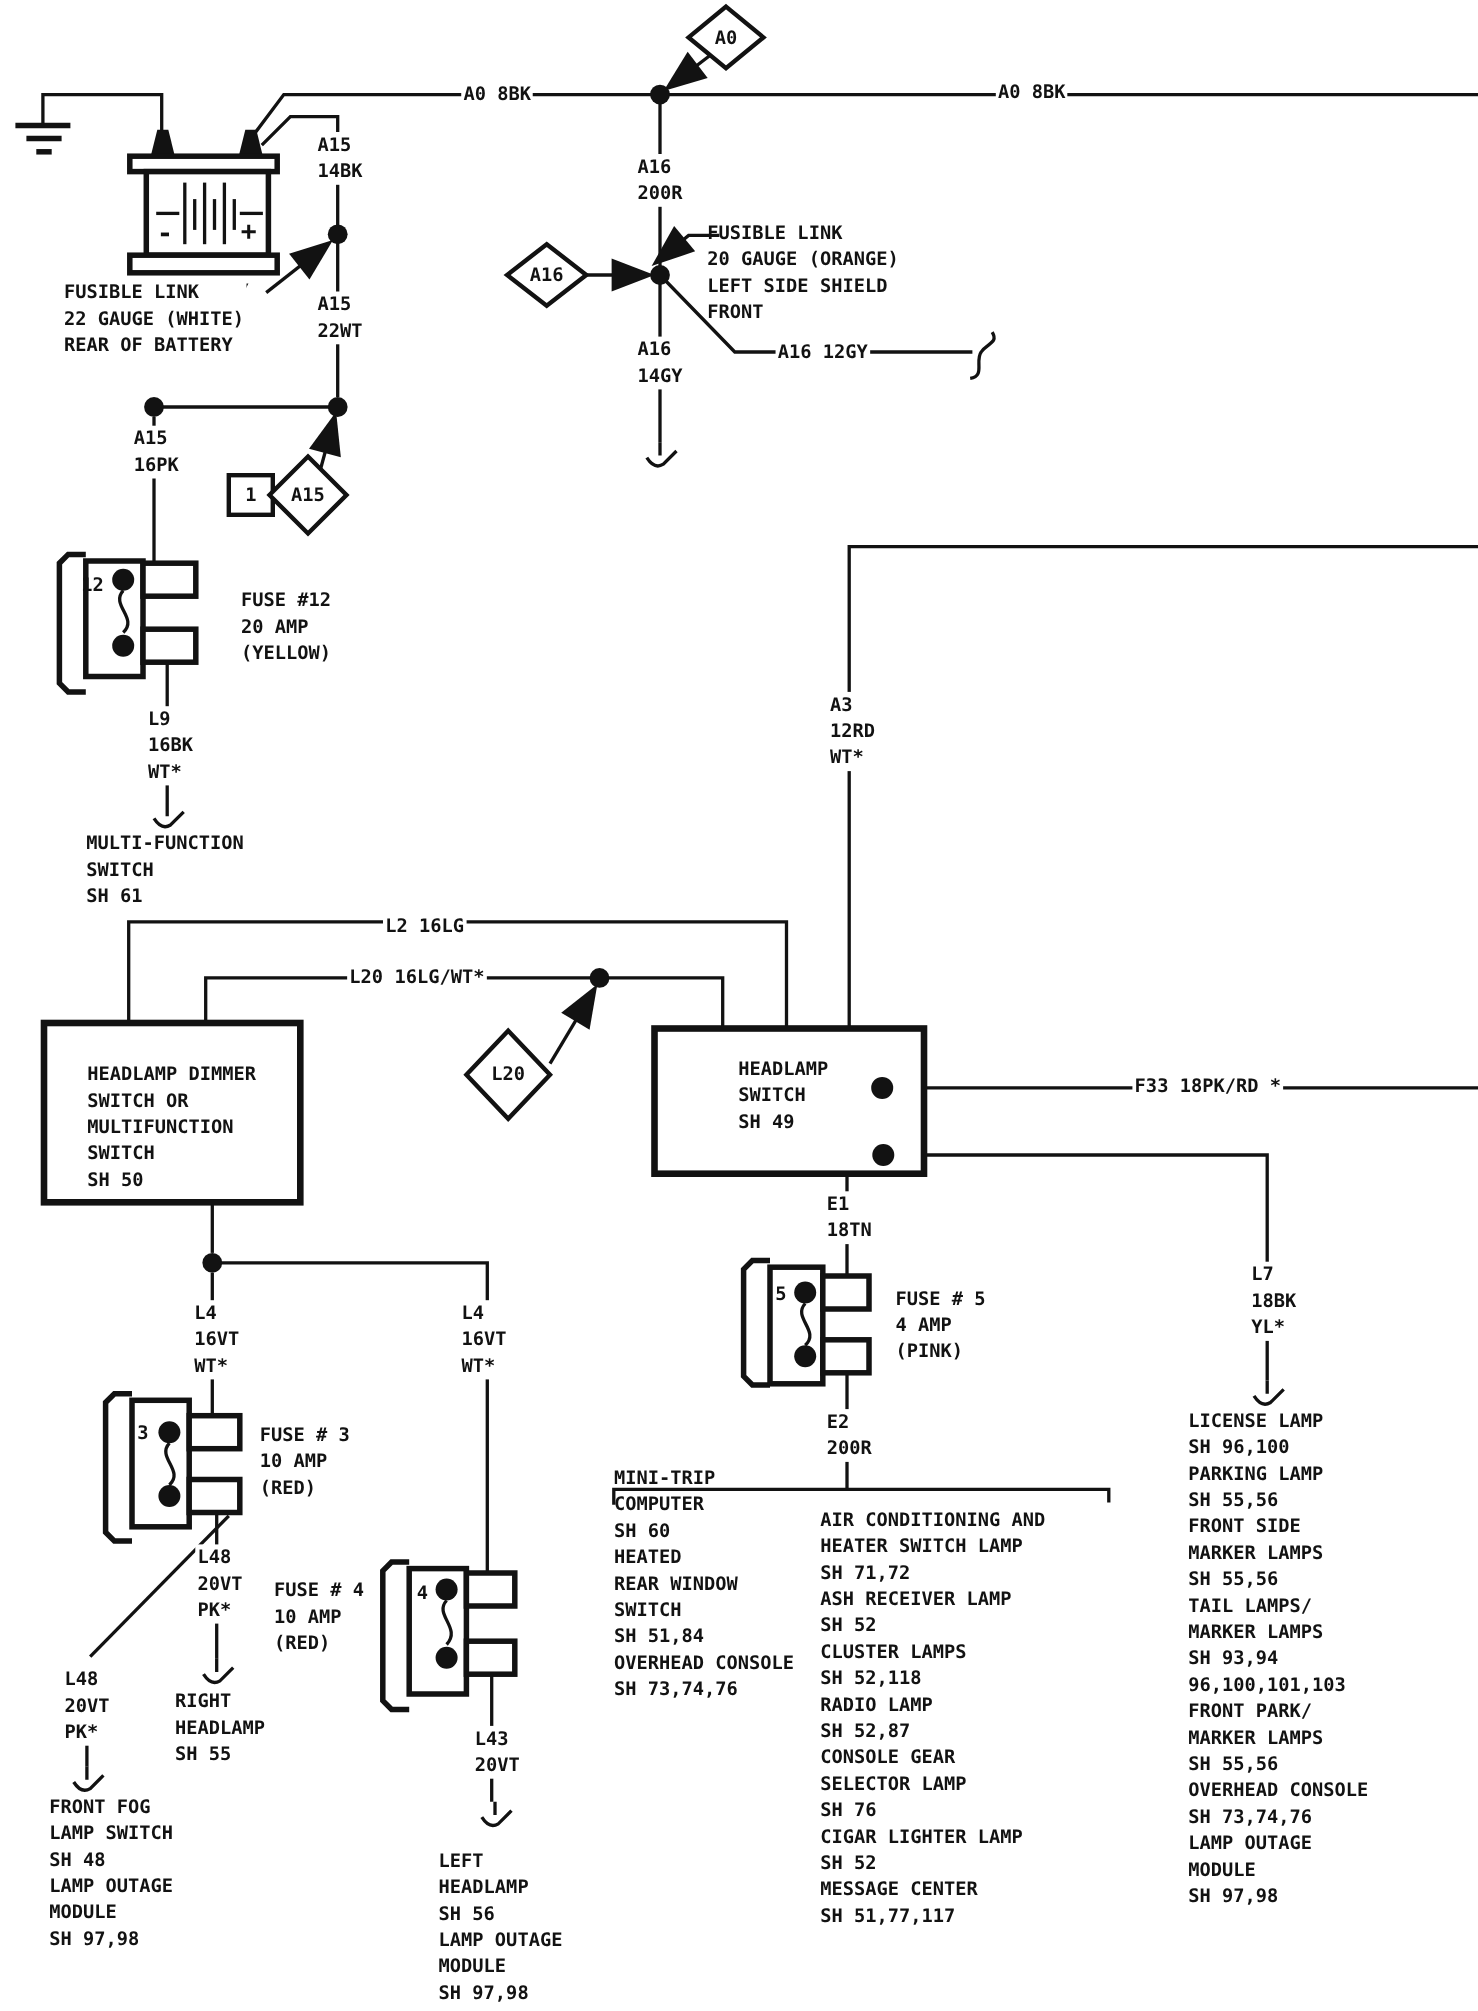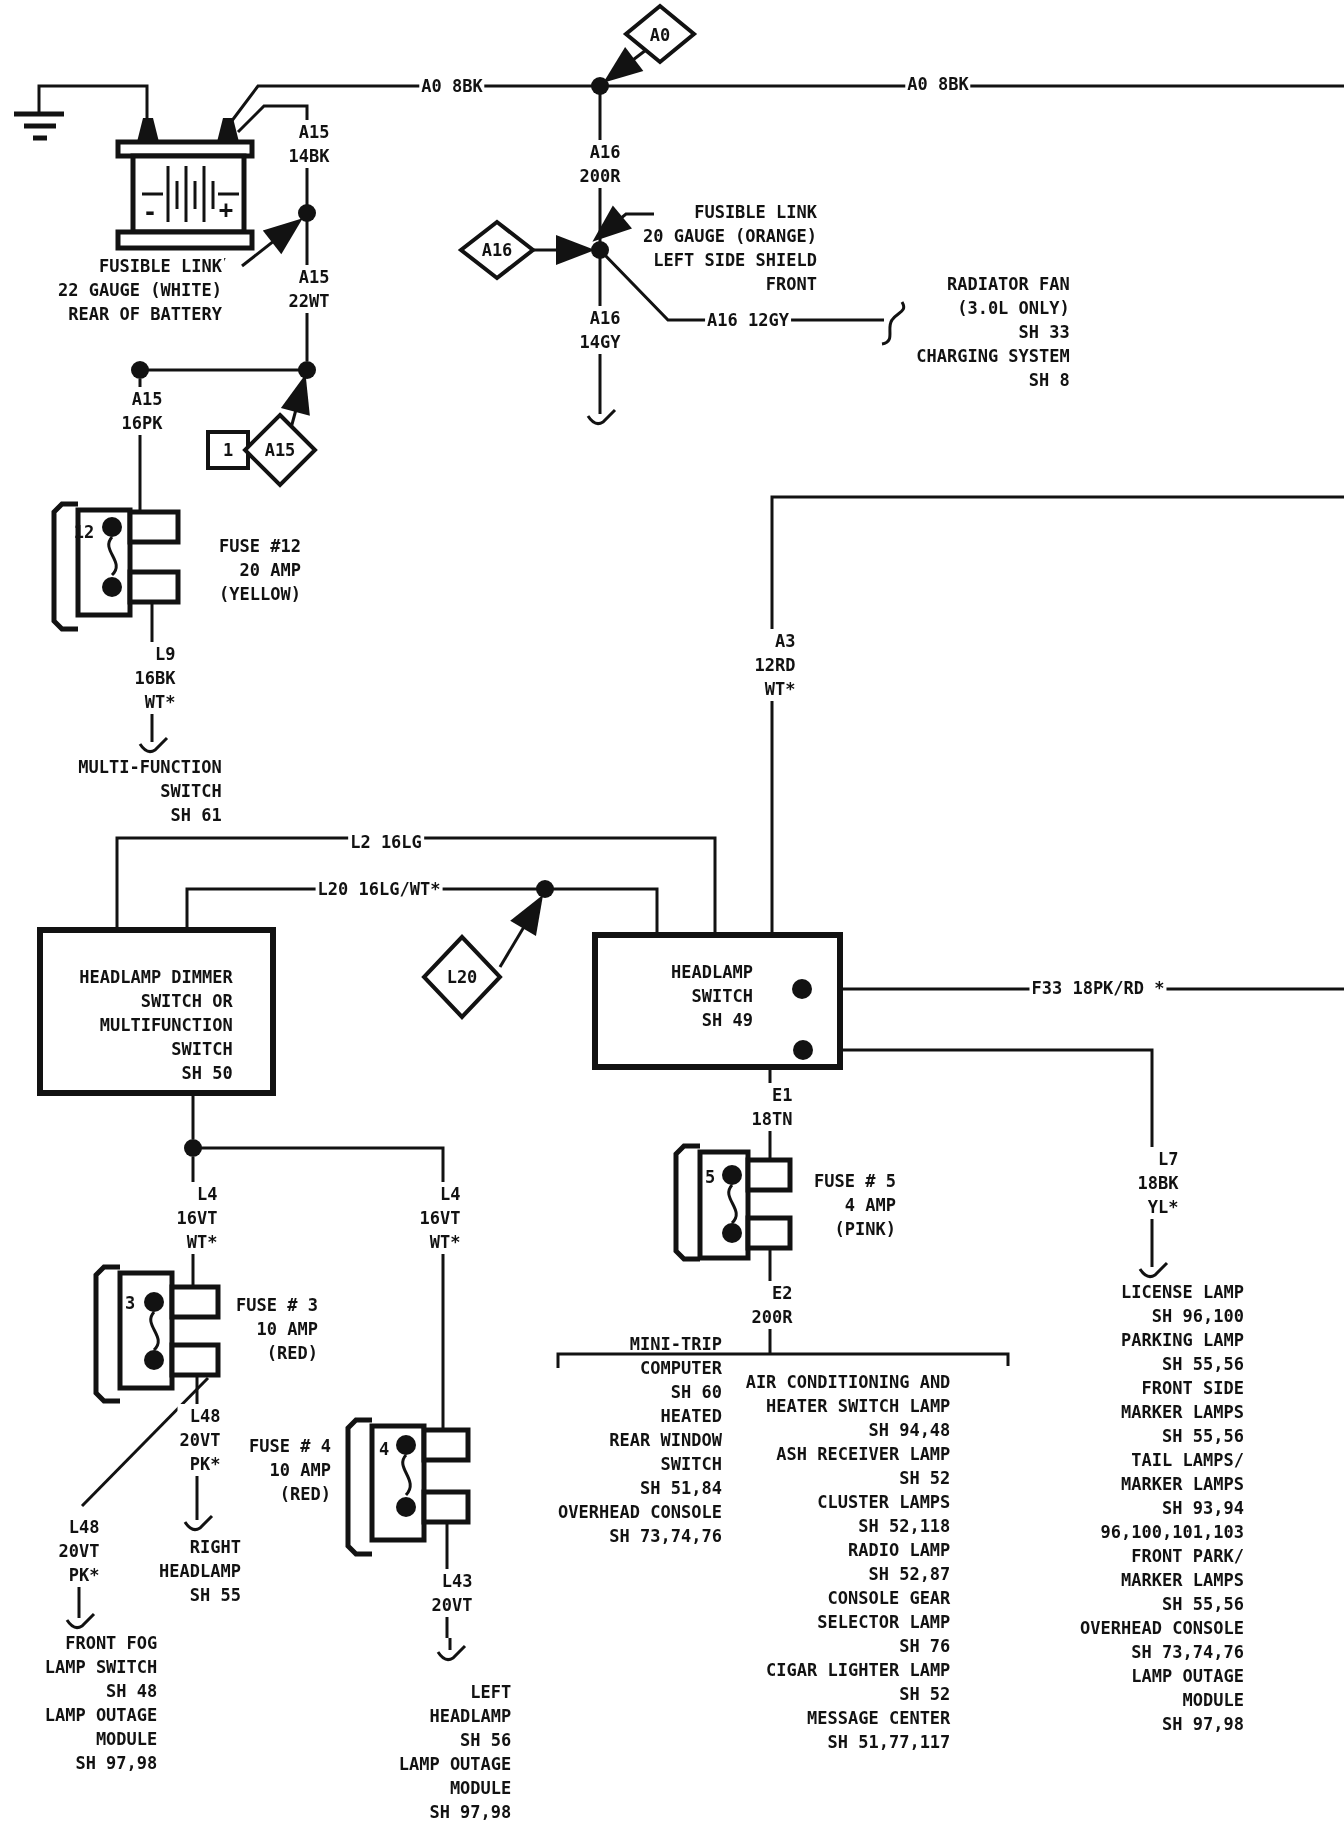--- a/index.html
+++ b/index.html
@@ -1,21 +1,21 @@
 <!DOCTYPE html>
 <html><head>
 <meta charset="utf-8">
 <style>
   html,body{margin:0;padding:0;background:#fff;}
   #page{position:relative;width:1344px;height:1828px;background:#fff;overflow:hidden;
         font-family:"DejaVu Sans Mono",monospace;}
   svg{position:absolute;left:0;top:0;}
   .lbl{position:absolute;transform:translate(-50%,-50%);
        font:bold 17px/24px "DejaVu Sans Mono",monospace;
-       color:#121212;text-align:right;white-space:pre-line;
+       color:#121212;text-align:left;white-space:pre-line;
        background:#fff;padding:0 2px;}
   .t{background:transparent;padding:0;}
   .big{font-size:24px;line-height:24px;}
 </style>
 </head>
 <body>
 
 <div id="page">
 
 <svg width="1344" height="1828" viewBox="0 0 1344 1828">
@@ -211,25 +211,20 @@
 <div class="lbl" style="left:600px;top:164px">A16
 200R</div>
 <div class="lbl t" style="left:497px;top:250px">A16</div>
 <div class="lbl t" style="left:730px;top:248px">FUSIBLE LINK
 20 GAUGE (ORANGE)
 LEFT SIDE SHIELD
 FRONT</div>
 <div class="lbl" style="left:600px;top:330px">A16
 14GY</div>
 <div class="lbl" style="left:748px;top:320px">A16 12GY</div>
-<div class="lbl" style="left:993px;top:332px">RADIATOR FAN
-(3.0L ONLY)
-SH 33
-CHARGING SYSTEM
-SH 8</div>
 
 <div class="lbl" style="left:775px;top:665px">A3
 12RD
 WT*</div>
 <div class="lbl" style="left:386px;top:842px">L2 16LG</div>
 <div class="lbl" style="left:379px;top:889px">L20 16LG/WT*</div>
 <div class="lbl t" style="left:462px;top:977px">L20</div>
 
 <div class="lbl t" style="left:156px;top:1025px">HEADLAMP DIMMER
 SWITCH OR
@@ -276,21 +271,21 @@
 COMPUTER
 SH 60
 HEATED
 REAR WINDOW
 SWITCH
 SH 51,84
 OVERHEAD CONSOLE
 SH 73,74,76</div>
 <div class="lbl t" style="left:848px;top:1562px">AIR CONDITIONING AND
 HEATER SWITCH LAMP
-SH 94,48
+SH 71,72
 ASH RECEIVER LAMP
 SH 52
 CLUSTER LAMPS
 SH 52,118
 RADIO LAMP
 SH 52,87
 CONSOLE GEAR
 SELECTOR LAMP
 SH 76
 CIGAR LIGHTER LAMP

